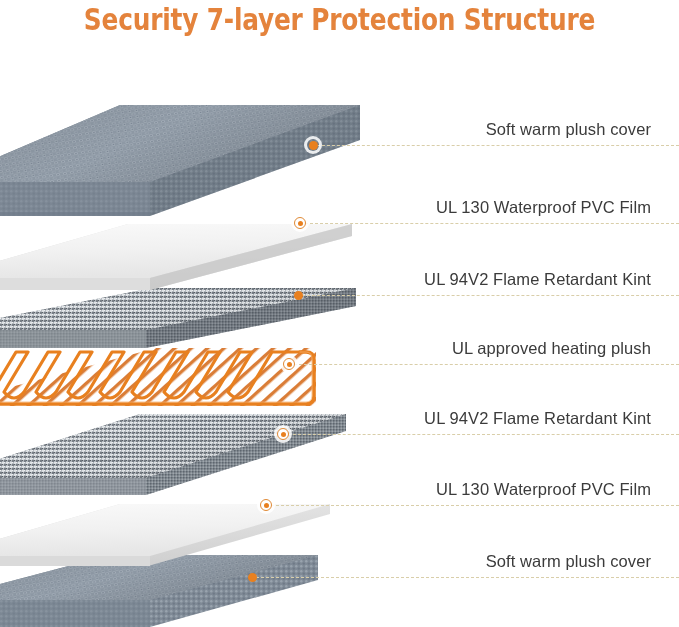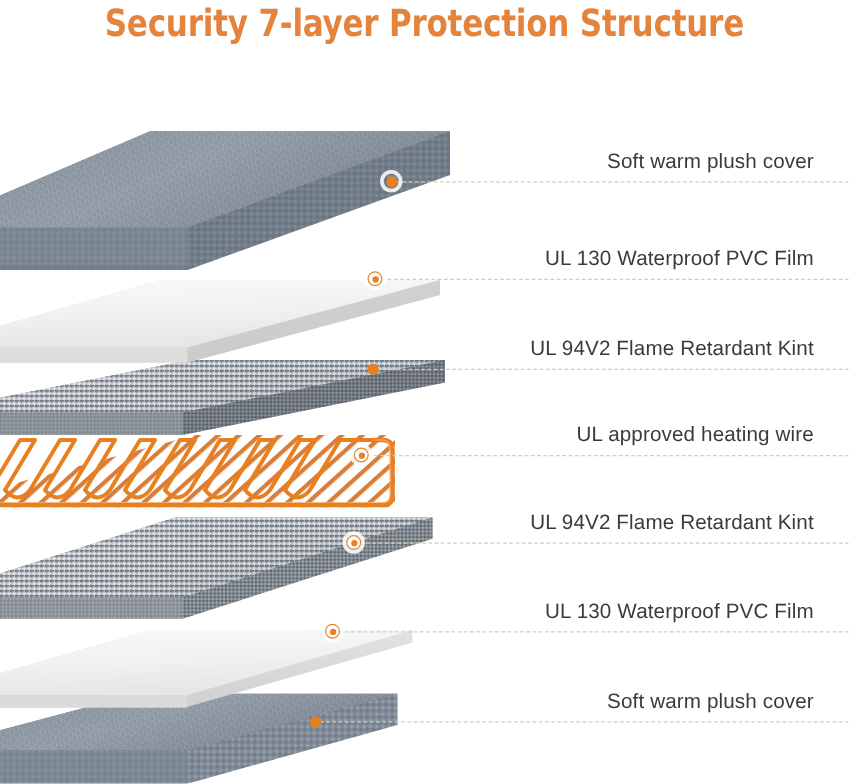--- a/index.html
+++ b/index.html
@@ -234,21 +234,21 @@
 
   <div class="callout" style="top:295px;left:0;width:679px;">
     <div class="leader" style="left:302px;right:0;"></div>
     <div class="dot solid" style="left:292px;"></div>
     <div class="lbl">UL 94V2 Flame Retardant Kint</div>
   </div>
 
   <div class="callout" style="top:364px;left:0;width:679px;">
     <div class="leader" style="left:294px;right:0;"></div>
     <div class="dot halo" style="left:283px;"></div>
-    <div class="lbl">UL approved heating wire</div>
+    <div class="lbl">UL approved heating plush</div>
   </div>
 
   <div class="callout" style="top:434px;left:0;width:679px;">
     <div class="leader" style="left:288px;right:0;"></div>
     <div class="dot halo" style="left:277px;"></div>
     <div class="lbl">UL 94V2 Flame Retardant Kint</div>
   </div>
 
   <div class="callout" style="top:505px;left:0;width:679px;">
     <div class="leader" style="left:271px;right:0;"></div>

